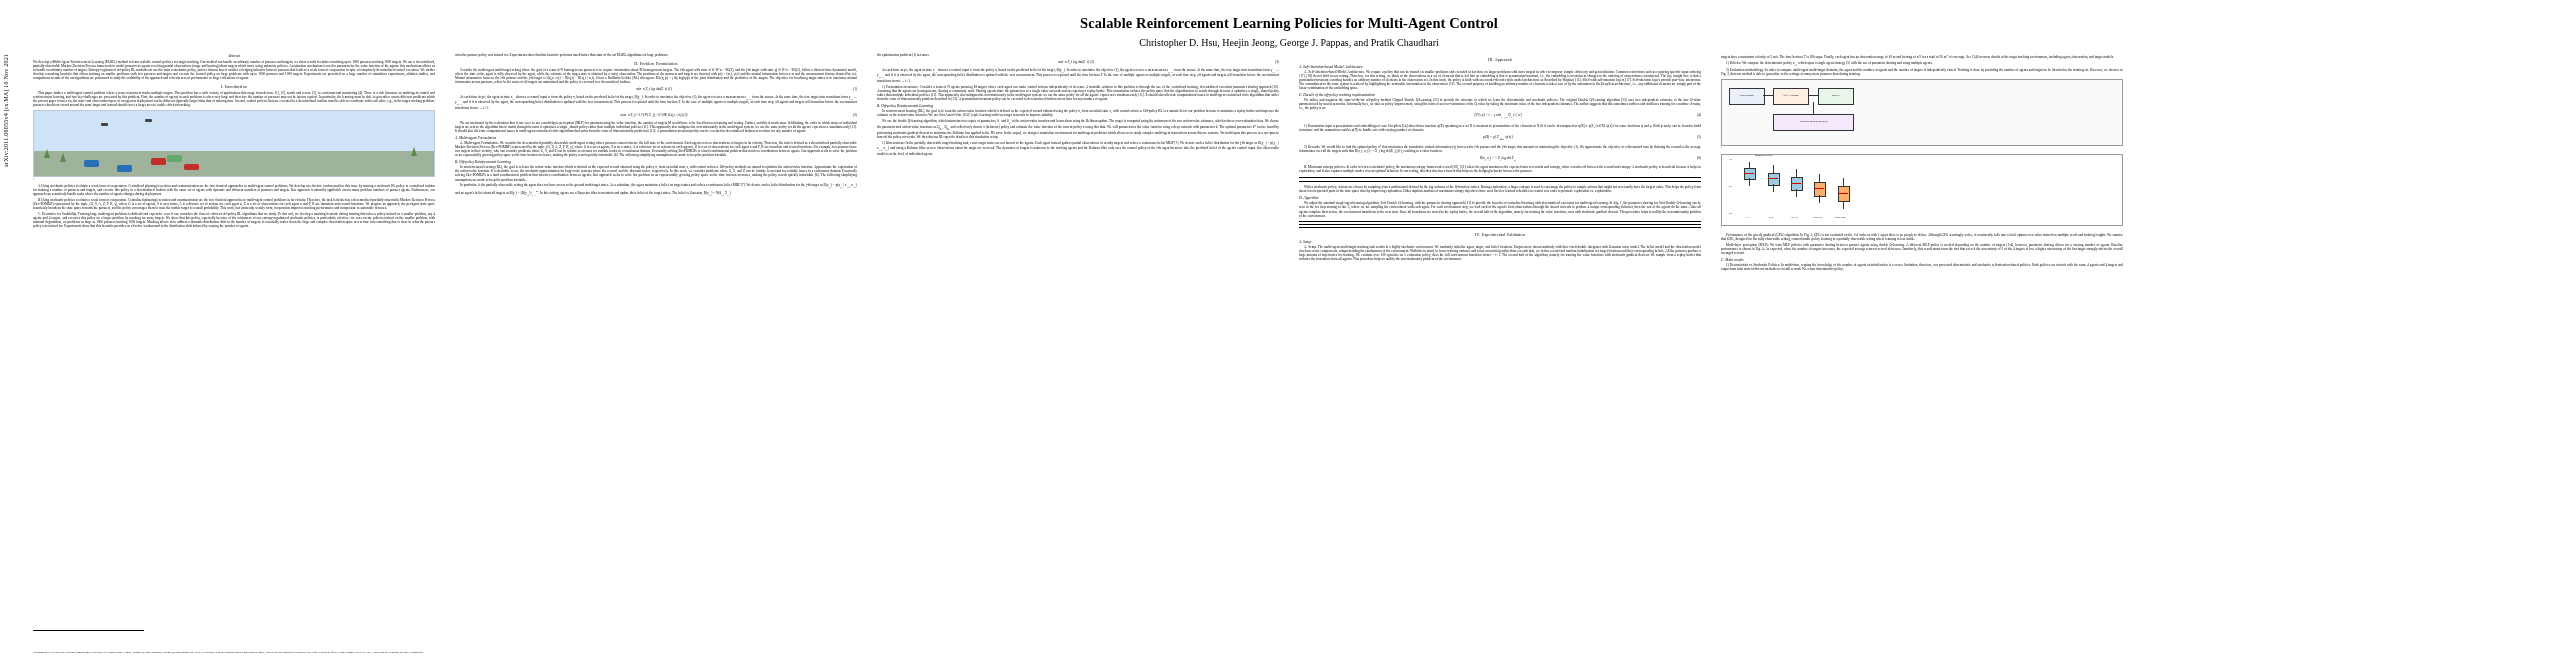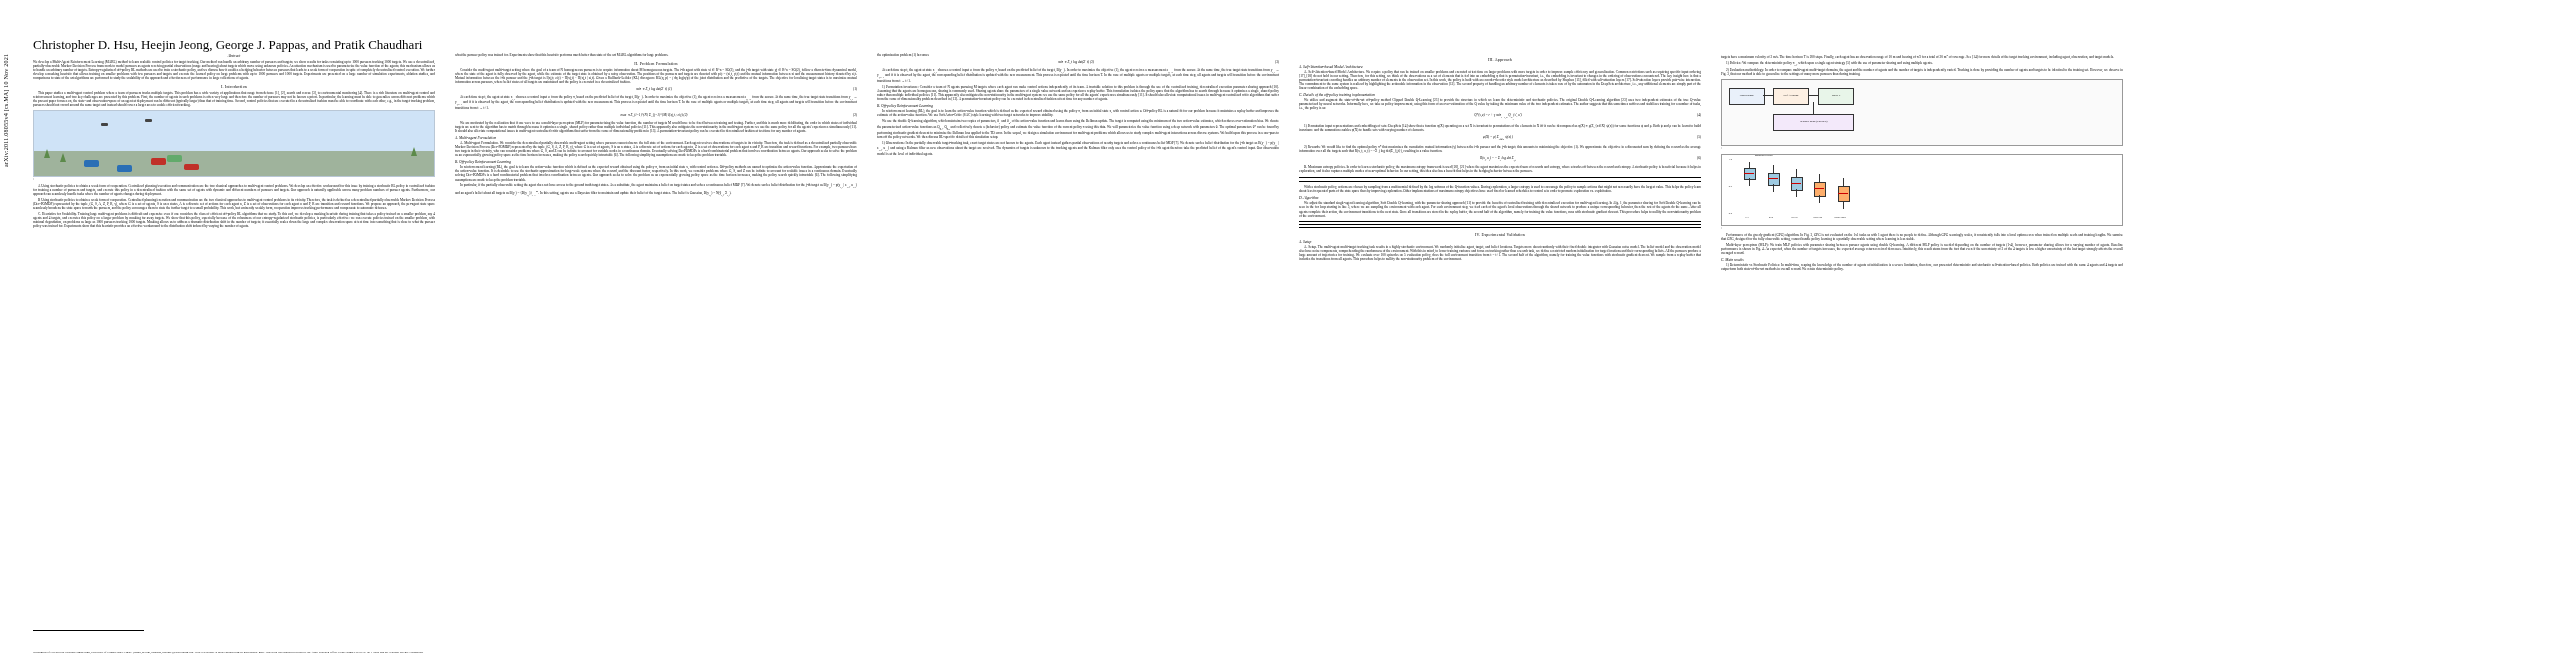--- a/index.html
+++ b/index.html
@@ -11,21 +11,21 @@
     transform:rotate(-90deg);transform-origin:0 0;
     font-family:"Liberation Serif",serif;font-size:6.1px;color:#000;letter-spacing:0.2px;
     white-space:nowrap;
   }
 
   .title{
     position:absolute;left:33px;top:14.5px;width:2512px;text-align:center;
     font-size:14.5px;font-weight:bold;letter-spacing:0.1px;
   }
   .authors{
-    position:absolute;left:33px;top:37px;width:2512px;text-align:left;font-size:13px;
+    position:absolute;left:33px;top:37px;width:2512px;text-align:center;font-size:10px;
   }
 
   .cols{
     position:absolute;left:23px;top:53px;width:2534px;height:606px;
     display:flex;gap:0px;
   }
   .col{width:422px;padding:0 10px;box-sizing:border-box;}
   .col p{margin:0 0 1.7px 0;font-size:3.4px;line-height:4.1px;text-align:justify;text-indent:5px;}
   .col p.noind{text-indent:0;}
   .col h2{font-size:4px;margin:3.9px 0 1.7px 0;text-align:center;font-weight:normal;letter-spacing:0.2px;}
@@ -68,20 +68,21 @@
   .tick{position:absolute;font-size:2.6px;color:#333;}
   .axlabel{position:absolute;font-size:2.8px;color:#000;}
 </style>
 </head>
 <body>
 
 <div class="page">
 
   <div class="arxiv-stamp">arXiv:2011.08055v4 [cs.MA]  10 Nov 2021</div>
 
+  <div class="title">Scalable Reinforcement Learning Policies for Multi-Agent Control</div>
   <div class="authors">Christopher D. Hsu, Heejin Jeong, George J. Pappas, and Pratik Chaudhari</div>
 
   <div class="cols">
 
     <div class="col" style="position:relative;">
       <div class="abs-head">Abstract</div>
       <p class="noind">We develop a Multi-Agent Reinforcement Learning (MARL) method to learn scalable control policies for target tracking. Our method can handle an arbitrary number of pursuers and targets; we show results for tasks consisting up to 1000 pursuers tracking 1000 targets. We use a decentralized, partially-observable Markov Decision Process framework to model pursuers as agents receiving partial observations (range and bearing) about targets which move using unknown policies. An attention mechanism is used to parameterize the value function of the agents; this mechanism allows us to handle an arbitrary number of targets. Entropy-regularized off-policy RL methods are used to train a stochastic policy, and we discuss how it enables a hedging behavior between pursuers that leads to a weak form of cooperation in spite of completely decentralized control execution. We further develop a masking heuristic that allows training on smaller problems with few pursuers and targets and execute the learned policy on large problems with up to 1000 pursuers and 1000 targets. Experiments are presented on a large number of simulation experiments, ablation studies, and comparisons to state of the art algorithms are performed to study the scalability of the approach and effectiveness of performance in large collections of agents.</p>
 
       <h2>I. Introduction</h2>
       <p>This paper studies a multi-agent control problem where a team of pursuers tracks multiple targets. This problem has a wide variety of applications that range from defense [1], [2], search and rescue [3], to environmental monitoring [4]. There is a rich literature on multi-agent control and reinforcement learning, and two key challenges are presented by this problem. First, the number of agents in such problems is often very large and therefore the number of pursuers may not be known a priori. In particular, the learning must be able to generalize across different problems which the present paper focuses on, the state- and observation-space of an agent at deployment can be different (typically larger) than that of training time. Second, control policies that are executed in a decentralized fashion must be able to coordinate with each other, e.g., in the target tracking problem, pursuers should not crowd around the same target and instead should cover a larger area to enable efficient tracking.</p>

